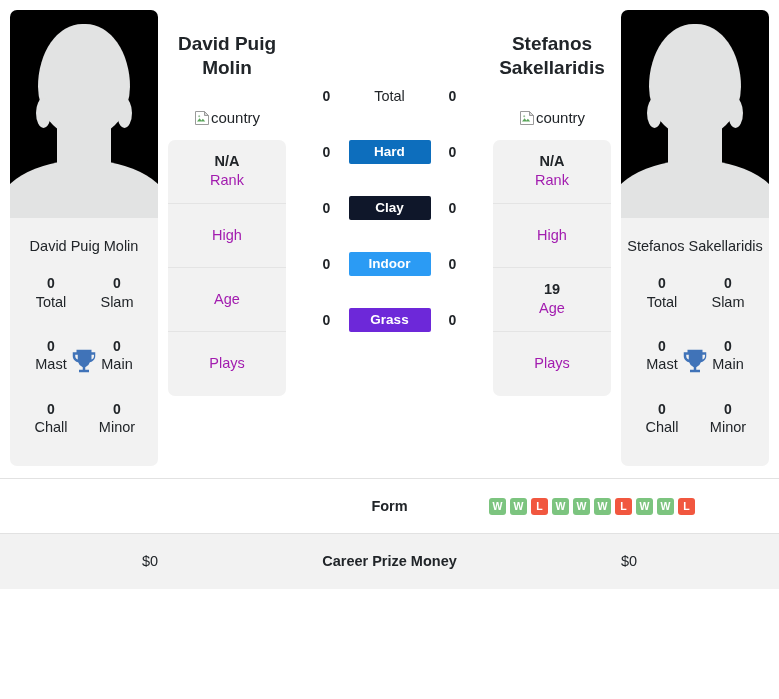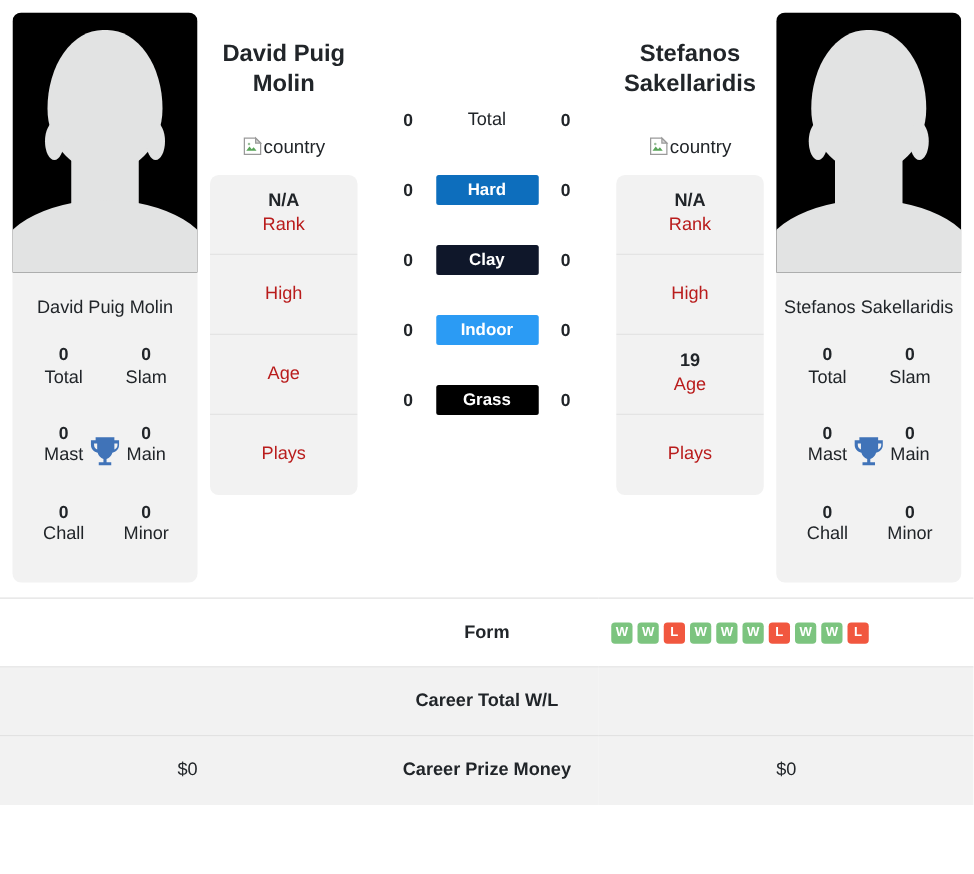--- a/index.html
+++ b/index.html
@@ -152,21 +152,21 @@
     flex-direction: column;
     align-items: center;
     justify-content: center;
     border-bottom: 1px solid #e4e4e4;
   }
   .info-row:last-child { border-bottom: none; }
   .info-val {
     font-size: 14.5px; font-weight: bold; color: #212529; line-height: 1.3;
   }
   .info-lbl {
-    font-size: 14.5px; color: #b91c1c; line-height: 1.3;
+    font-size: 14.5px; color: #a21caf; line-height: 1.3;
   }
 
   
   .center-col {
     flex: 1 1 auto;
     display: flex;
     flex-direction: column;
     padding-top: 58px;
   }
   .surface-row {
@@ -331,21 +331,21 @@
           <div class="surf-badge" style="background: #0f172a;">Clay</div>
           <div class="surf-num">0</div>
         </div>
         <div class="surface-row">
           <div class="surf-num">0</div>
           <div class="surf-badge" style="background: rgb(43, 155, 244);">Indoor</div>
           <div class="surf-num">0</div>
         </div>
         <div class="surface-row">
           <div class="surf-num">0</div>
-          <div class="surf-badge" style="background: #000000; text-align: center;">Grass</div>
+          <div class="surf-badge" style="background: #6d28d9; text-align: center;">Grass</div>
           <div class="surf-num">0</div>
         </div>
       </div>
 
     <div class="info-col">
       <div class="player-name">Stefanos Sakellaridis</div>
       <div class="country-line">
         <span class="broken-img">
           <svg viewBox="0 0 16 16" width="16" height="16" aria-hidden="true">
             <path fill="#ffffff" stroke="#9a9a9a" stroke-width="1" d="M1.5 1.5h9l4 4v9h-13z"></path>
@@ -437,25 +437,20 @@
               <div class="form-chip" style="background: rgb(124, 196, 127);">W</div>
               <div class="form-chip" style="background: rgb(124, 196, 127);">W</div>
               <div class="form-chip" style="background: rgb(241, 87, 63);">L</div>
               <div class="form-chip" style="background: rgb(124, 196, 127);">W</div>
               <div class="form-chip" style="background: rgb(124, 196, 127);">W</div>
               <div class="form-chip" style="background: rgb(241, 87, 63);">L</div>
             </div>
           </td>
         </tr>
         <tr class="alt">
-          <td class="side"></td>
-          <td class="mid">Career Total W/L</td>
-          <td class="side"></td>
-        </tr>
-        <tr class="alt">
           <td class="side">$0</td>
           <td class="mid">Career Prize Money</td>
           <td class="side">$0</td>
         </tr>
       </tbody>
   </table>
 
 </div>
 
 </body></html>

